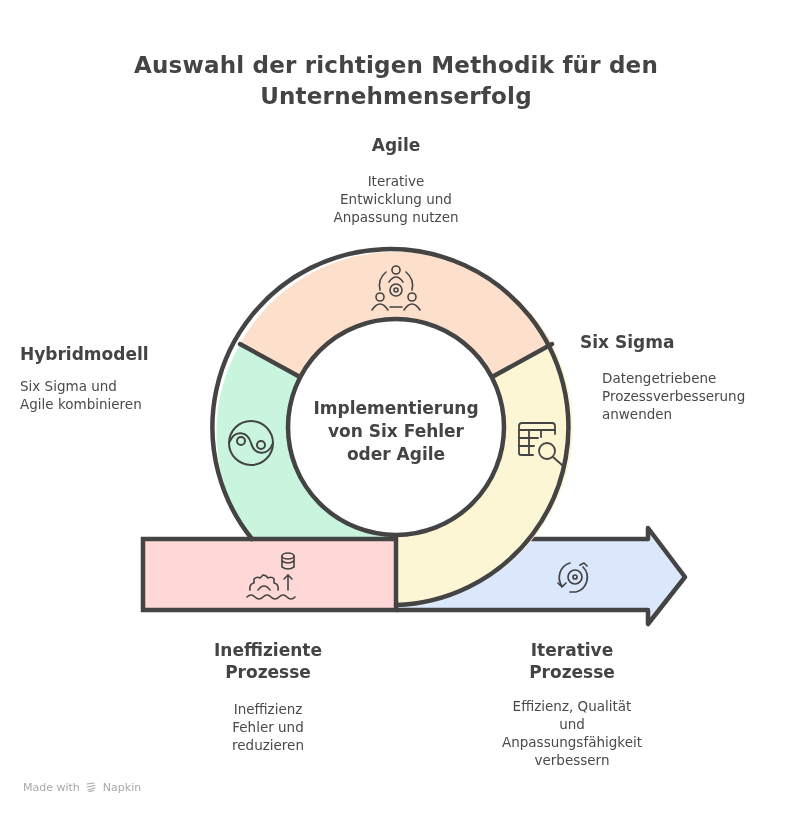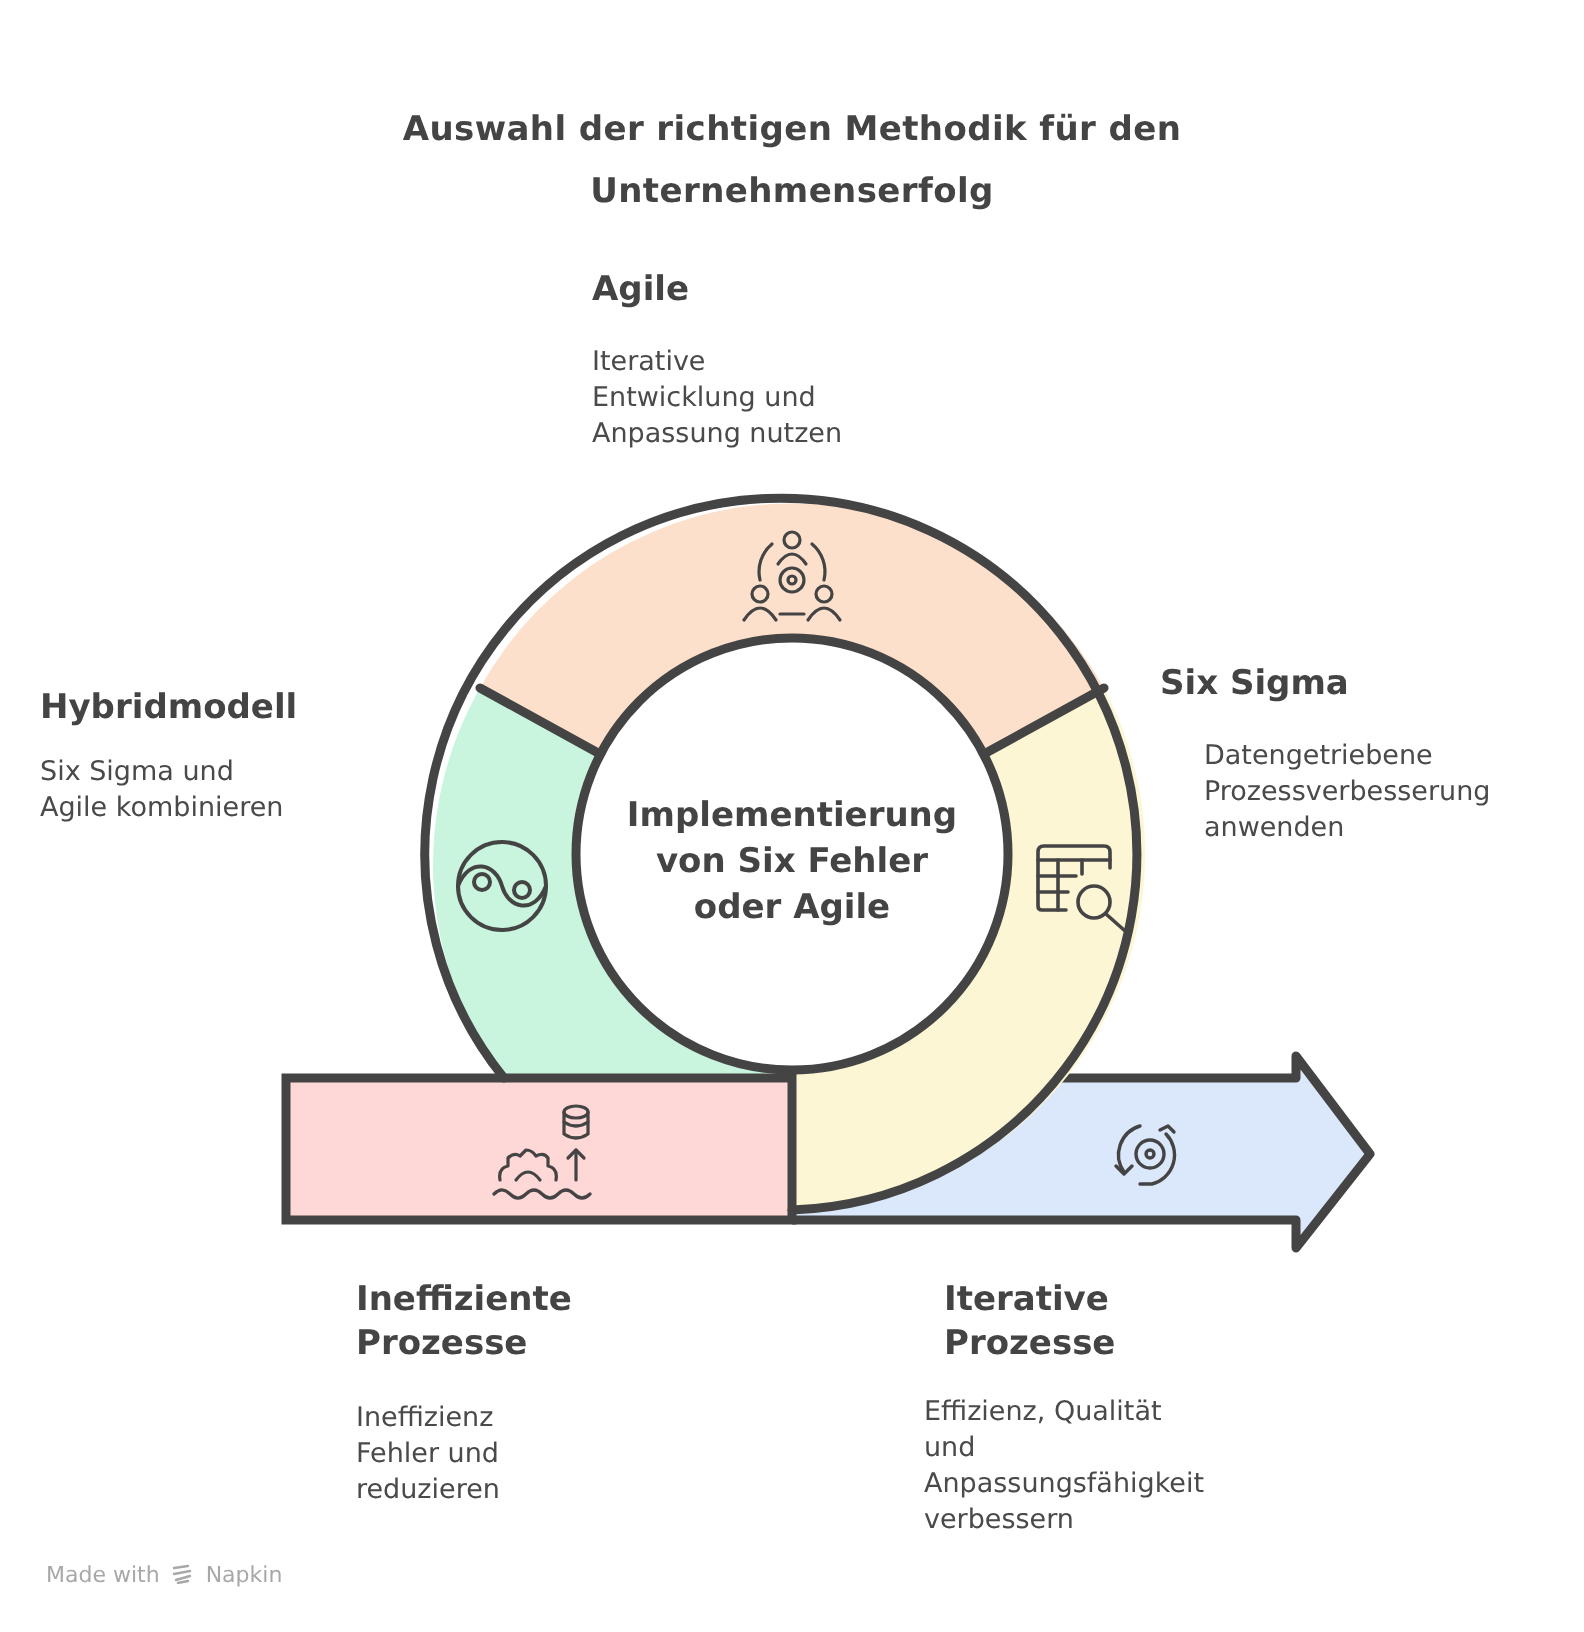--- a/index.html
+++ b/index.html
@@ -1,23 +1,23 @@
 <!DOCTYPE html>
 <html><head>
 <meta charset="utf-8">
 <style>
   html, body { margin: 0; padding: 0; background: #ffffff; }
   body { width: 792px; height: 816px; position: relative; overflow: hidden;
          font-family: "DejaVu Sans", sans-serif; color: #3f3f3f; }
   .title { position: absolute; left: 0; width: 792px; top: 50px; text-align: center;
-           font-family: "DejaVu Sans", sans-serif; font-weight: bold; font-size: 17px;
+           font-family: "DejaVu Sans", sans-serif; font-weight: bold; font-size: 23px;
            line-height: 31px; color: #444444; letter-spacing: 0.2px; }
   .label { position: absolute; font-weight: bold; font-size: 17px; line-height: 22px; color: #444444; }
   .desc { position: absolute; font-size: 13.5px; line-height: 18px; color: #4a4a4a; }
-  .center { text-align: left; }
+  .center { text-align: center; }
   .right { text-align: left; }
   .left { text-align: left; }
   svg.diagram { position: absolute; left: 0; top: 0; }
   .center-text { position: absolute; left: 296px; width: 200px; top: 397px; text-align: center;
                  font-weight: bold; font-size: 17px; line-height: 23px; color: #444444; }
   .footer { position: absolute; left: 23px; top: 781px; font-size: 11px; color: #a8a8a8; }
   .footer .logo { display: inline-block; width: 10px; height: 10px; vertical-align: -1px; margin: 0 3px; }
 </style>
 </head>
 <body>

